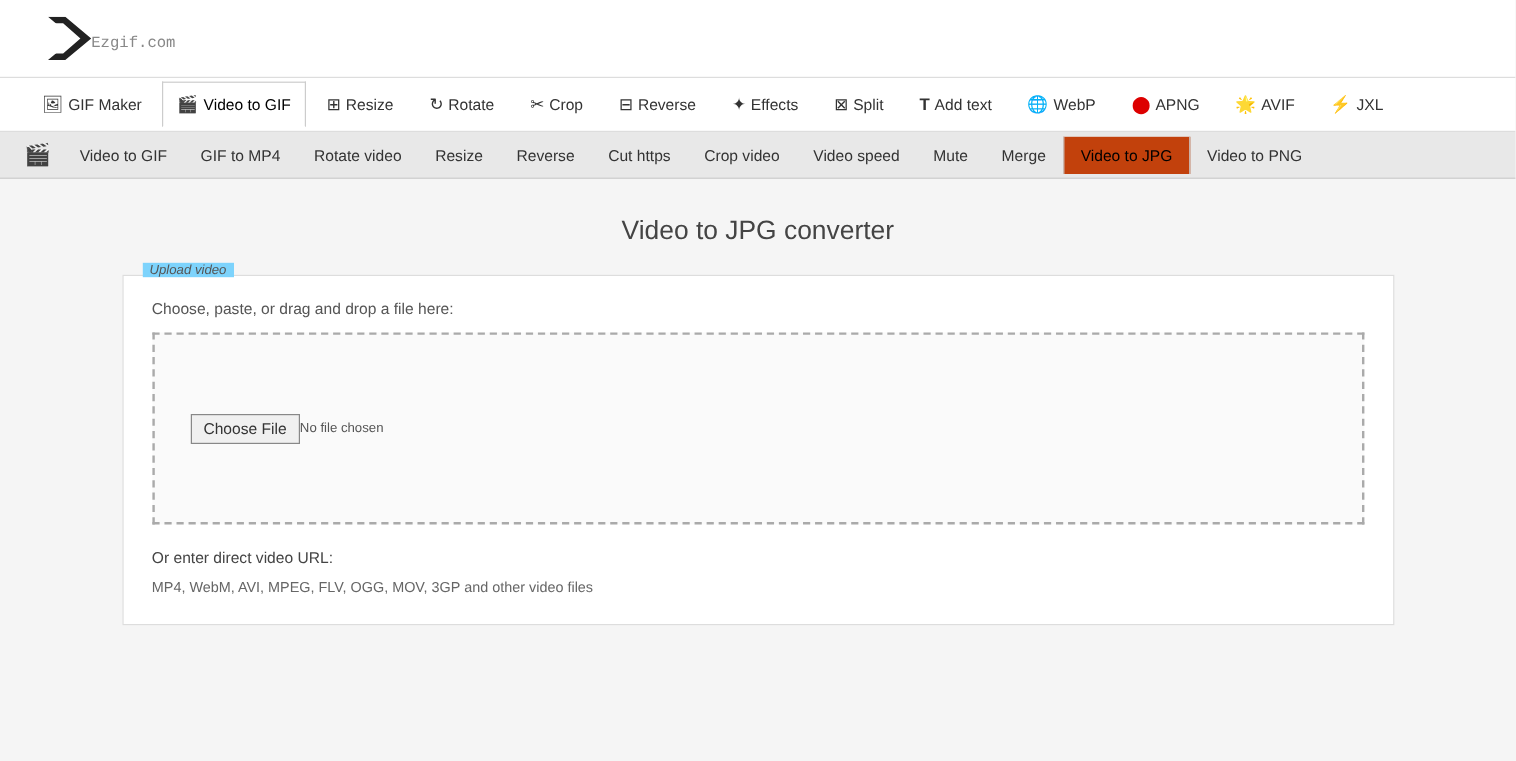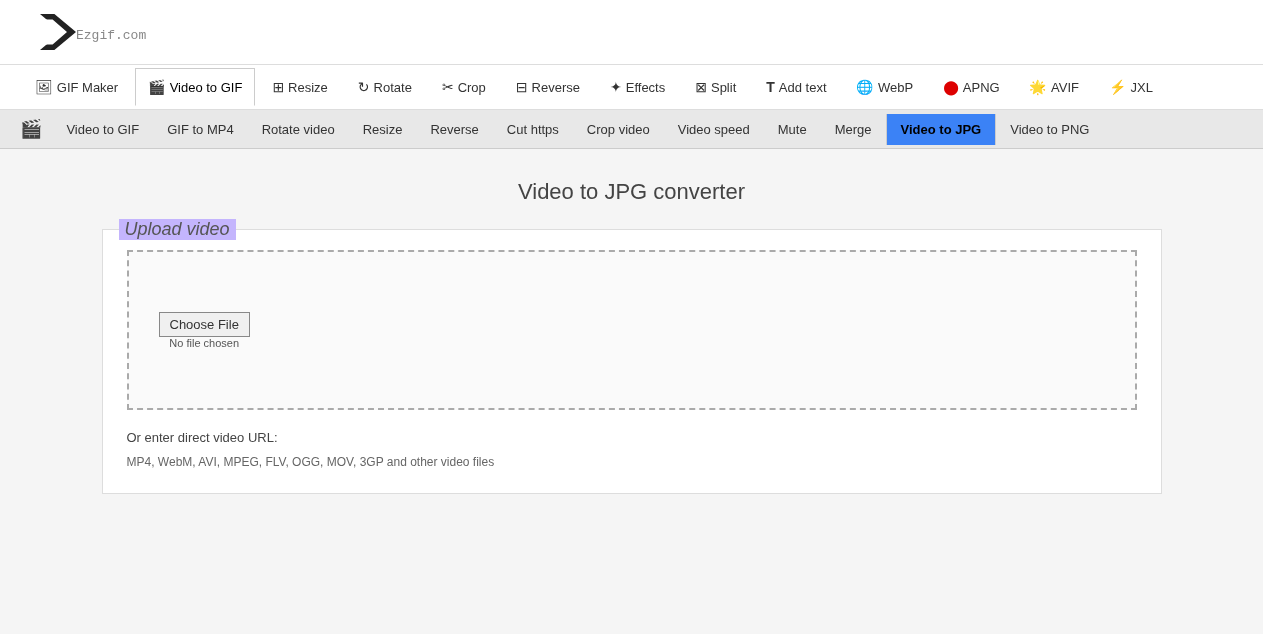--- a/index.html
+++ b/index.html
@@ -80,25 +80,25 @@
     }
     .sub-nav a {
       display: inline-block;
       padding: 8px 14px;
       text-decoration: none;
       color: #333;
       font-size: 13px;
       white-space: nowrap;
     }
     .sub-nav a.active {
-      background: #3b82f6;
+      background: #c2410c;
       border-left: 1px solid #ccc;
       border-right: 1px solid #ccc;
       color: #000;
-      font-weight: bold;
+      font-weight: normal;
     }
 
     
     .page-content {
       max-width: 1100px;
       margin: 30px auto;
       padding: 0 20px;
     }
     .page-title {
       font-size: 22px;
@@ -109,26 +109,26 @@
     }
 
     
     .upload-card {
       background: #fff;
       border: 1px solid #ddd;
       padding: 20px 24px 24px;
       position: relative;
     }
     .upload-label {
-      font-size: 18px;
+      font-size: 11px;
       color: #555;
       position: absolute;
       top: -11px;
       left: 16px;
-      background: #c4b5fd;
+      background: #7dd3fc;
       padding: 0 6px;
       font-style: italic;
     }
     .upload-instruction {
       font-size: 13px;
       color: #555;
       margin-bottom: 12px;
     }
     .drop-zone {
       border: 2px dashed #aaa;
@@ -137,21 +137,20 @@
       display: flex;
       align-items: center;
       justify-content: flex-start;
       padding: 40px 30px;
       margin-bottom: 20px;
     }
     .file-input-wrapper {
       display: flex;
       align-items: center;
       gap: 0;
-      flex-direction: column;
     }
     .choose-file-btn {
       background: #f0f0f0;
       border: 1px solid #888;
       padding: 4px 10px;
       font-size: 13px;
       cursor: pointer;
       color: #333;
     }
     .no-file-text {
@@ -293,20 +292,21 @@
     <span>Video to PNG</span>
   </a>
 </div>
 
 <div class="page-content">
   <h1 class="page-title">Video to JPG converter</h1>
 
   <div class="upload-card">
     <span class="upload-label">Upload video</span>
 
+    <p class="upload-instruction">Choose, paste, or drag and drop a file here:</p>
 
     <div class="drop-zone">
       <div class="file-input-wrapper">
         <button class="choose-file-btn">Choose File</button>
         <span class="no-file-text">No file chosen</span>
       </div>
     </div>
 
     <p class="url-label">Or enter direct video URL:</p>
     <p class="file-types">MP4, WebM, AVI, MPEG, FLV, OGG, MOV, 3GP and other video files</p>

